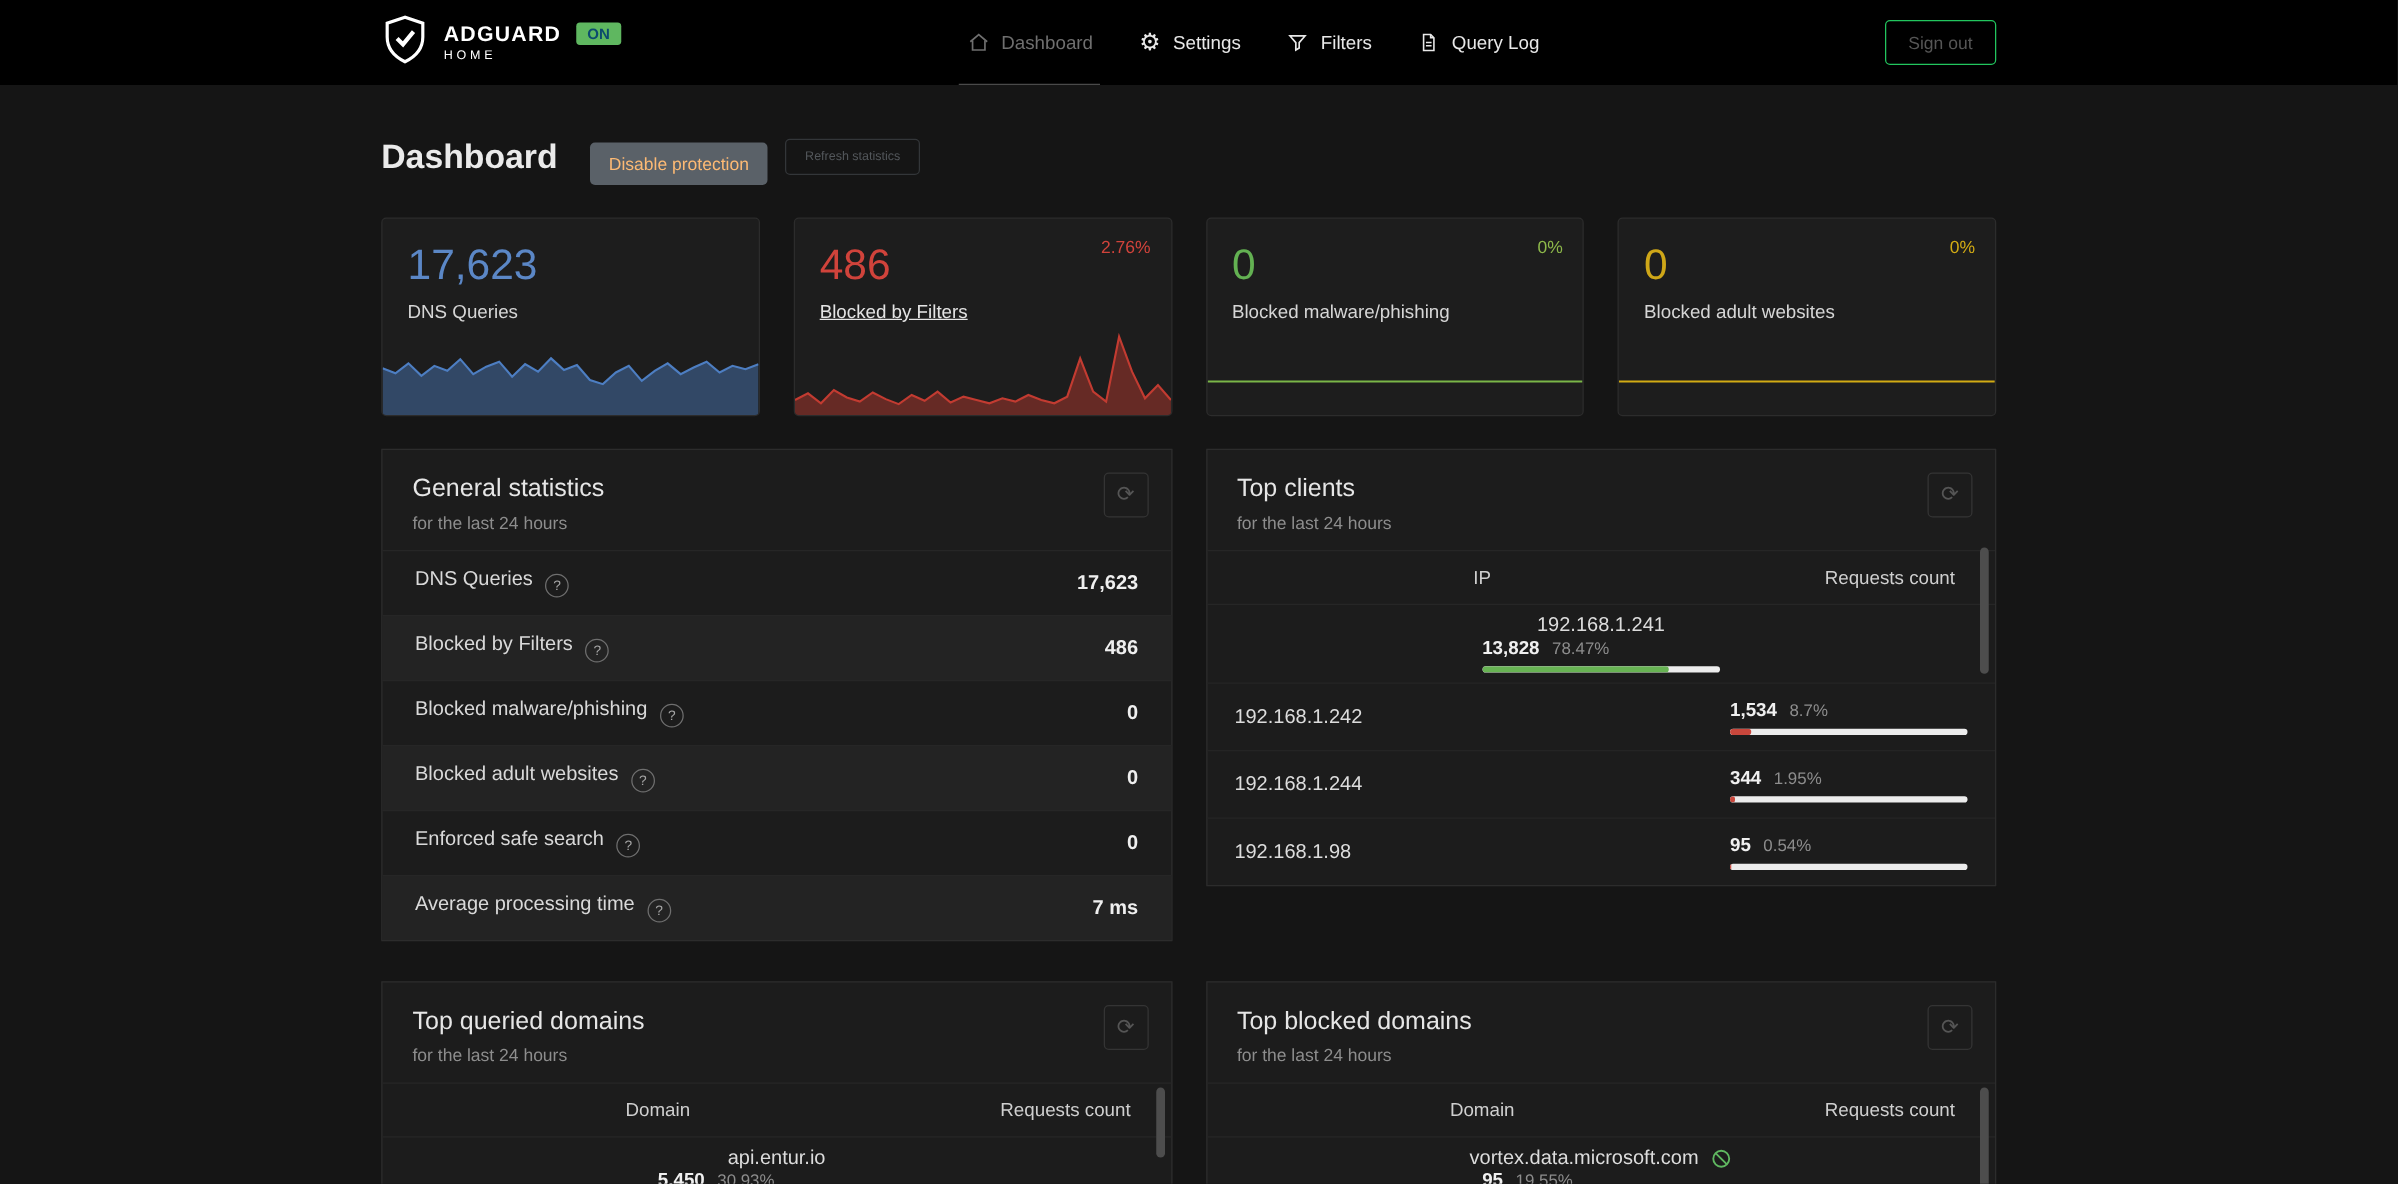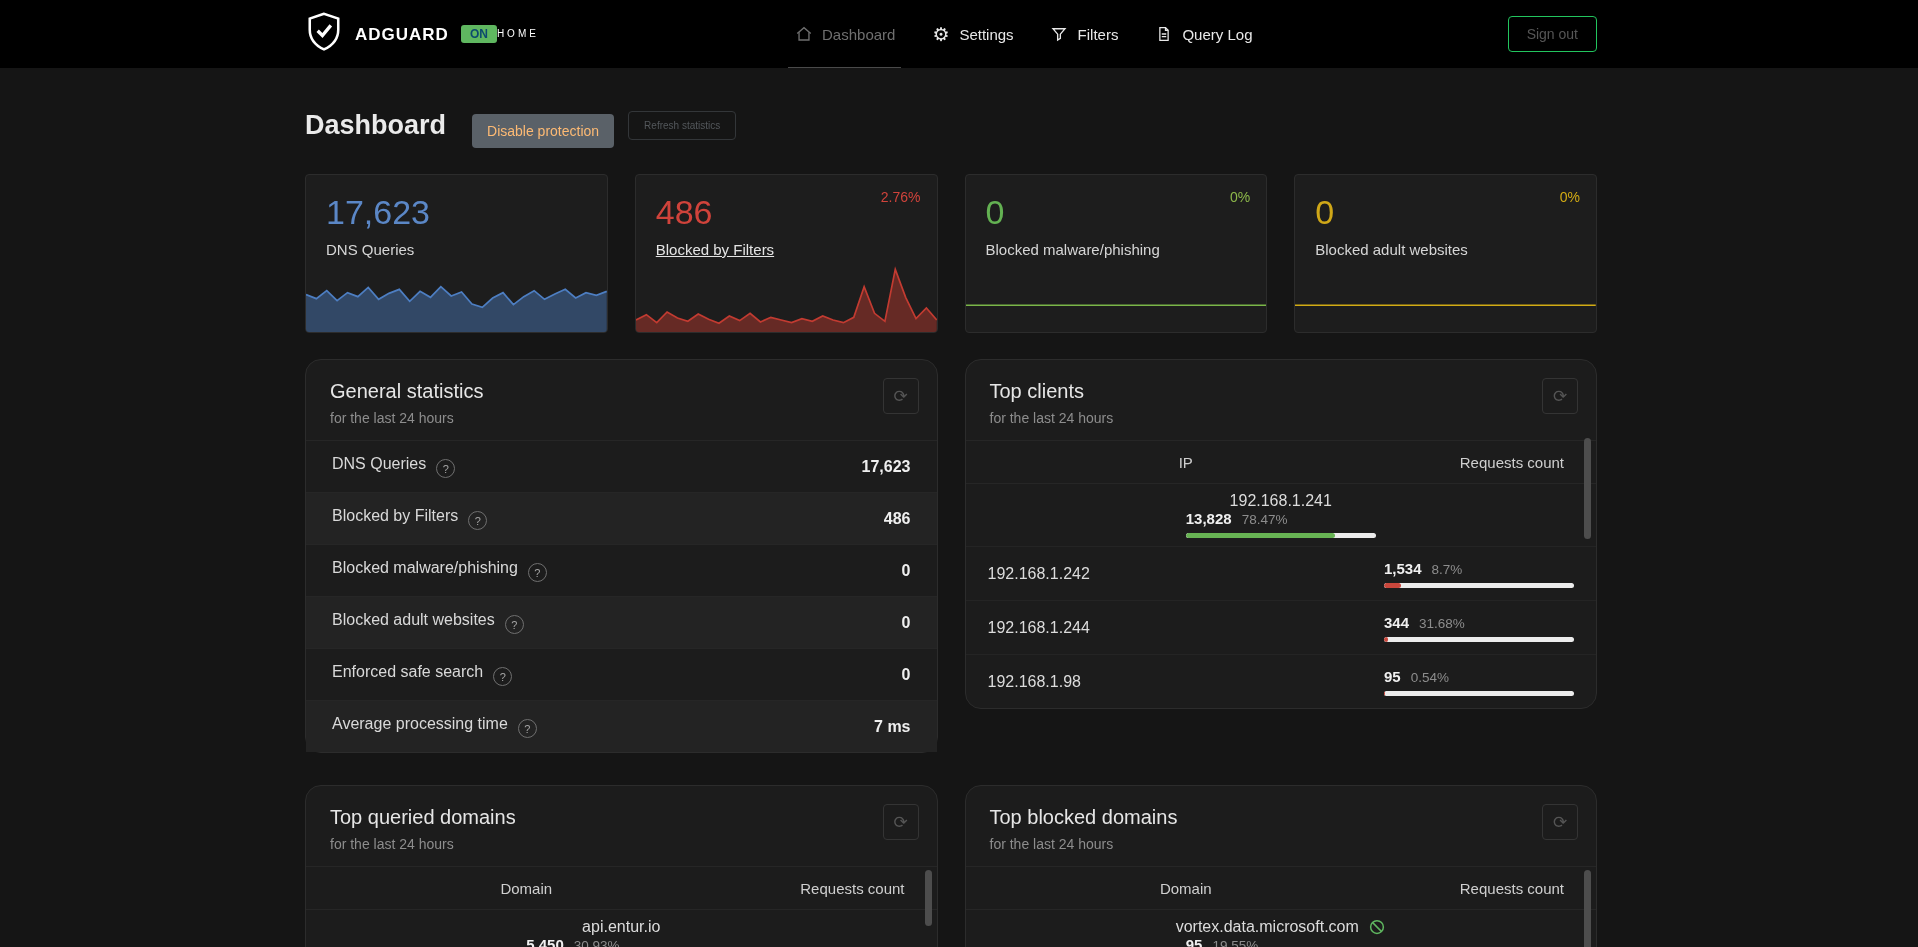--- a/index.html
+++ b/index.html
@@ -7,21 +7,21 @@
   body {
     background:#151515;
     color:#dcdcdc;
     font-family:"Liberation Sans","DejaVu Sans",sans-serif;
   }
 
   
   .navbar { height:68px; background:#000; width:100%; }
   .nav-inner { width:1292px; margin-left:305px; height:68px; display:flex; align-items:center; }
   .brand { display:flex; align-items:center; gap:12px; cursor:pointer; }
-  .brand-text { display:flex; flex-direction:row; line-height:1; }
+  .brand-text { display:flex; flex-direction:column; line-height:1; }
   .brand-top { display:flex; align-items:center; gap:12px; }
   .brand-name { font-weight:bold; font-size:17px; letter-spacing:1px; color:#fff; }
   .brand-sub { font-size:10px; letter-spacing:3px; color:#fff; margin-top:4px; }
   .on-badge { background:#5fb760; color:#0c4a6e; font-size:12px; font-weight:bold; padding:3px 9px; border-radius:3px; }
   .nav-menu { flex:1; display:flex; justify-content:center; gap:36px; height:68px; }
   .nav-item { display:flex; align-items:center; gap:9px; color:#e8e8e8; font-size:15px; height:68px; position:relative; cursor:pointer; }
   .nav-item.active { color:#6f6f6f; }
   .nav-item.active::after { content:""; position:absolute; left:-6px; right:-6px; bottom:0; height:1px; background:#4a4a4a; }
   .nav-ic { display:inline-flex; width:19px; height:19px; align-items:center; justify-content:center; }
   .nav-ic svg { width:18px; height:18px; }
@@ -48,21 +48,21 @@
   .card-red   .stat-value { color:#d0433b; }  .card-red  .pct { color:#d0433b; }
   .card-green .stat-value { color:#63b152; }  .card-green .pct { color:#8db84a; }
   .card-yellow .stat-value { color:#cfa718; } .card-yellow .pct { color:#d2ab14; }
   .spark { position:absolute; left:0; right:0; bottom:0; height:72px; }
   .spark svg { width:100%; height:100%; display:block; }
   .spark-flat { height:10px; bottom:26px; }
 
   
   .cards-row { display:flex; gap:27px; margin-top:26px; align-items:flex-start; }
   .cards-row.bottom { margin-top:32px; }
-  .panel { position:relative; width:740px; background:#1c1c1c; border:1px solid #2c2c2c; border-radius:16px; min-height:170px; }
+  .panel { position:relative; width:740px; background:#1c1c1c; border:1px solid #2c2c2c; border-radius:0; min-height:170px; }
   .panel-head { padding:20px 24px 14px; }
   .panel-title { font-size:20px; color:#e6e6e6; }
   .panel-sub { font-size:14px; color:#8d8d8d; margin-top:7px; }
   .refresh-btn { position:absolute; top:18px; right:18px; width:36px; height:36px; border:1px solid #343434; background:transparent; border-radius:4px; color:#555; font-size:17px; cursor:pointer; font-family:inherit; }
 
   
   .gs-row { display:flex; justify-content:space-between; align-items:center; height:52px; padding:0 26px; border-top:1px solid #262626; }
   .gs-row:nth-of-type(even) { background:#232323; }
   .gs-label { font-size:16px; color:#d9d9d9; }
   .help { display:inline-flex; width:19px; height:19px; border:1px solid #6f6f6f; border-radius:50%; color:#a5a5a5; font-size:11px; align-items:center; justify-content:center; margin-left:10px; vertical-align:-4px; cursor:pointer; }
@@ -280,21 +280,21 @@
               </div>
             </div>
           </div>
 
 
           <div class="tbl-row">
             <div class="td-first">192.168.1.244</div>
             <div class="td-last c-red">
               <div class="count-line">
                 <span class="count">344</span>
-                <span class="count-pct">31.68%</span>
+                <span class="count-pct">1.95%</span>
               </div>
               <div class="bar-track">
                 <div class="bar-fill" style="width: 1.95%;"></div>
               </div>
             </div>
           </div>
 
           <div class="tbl-row">
             <div class="td-first">192.168.1.98</div>
             <div class="td-last c-red">

